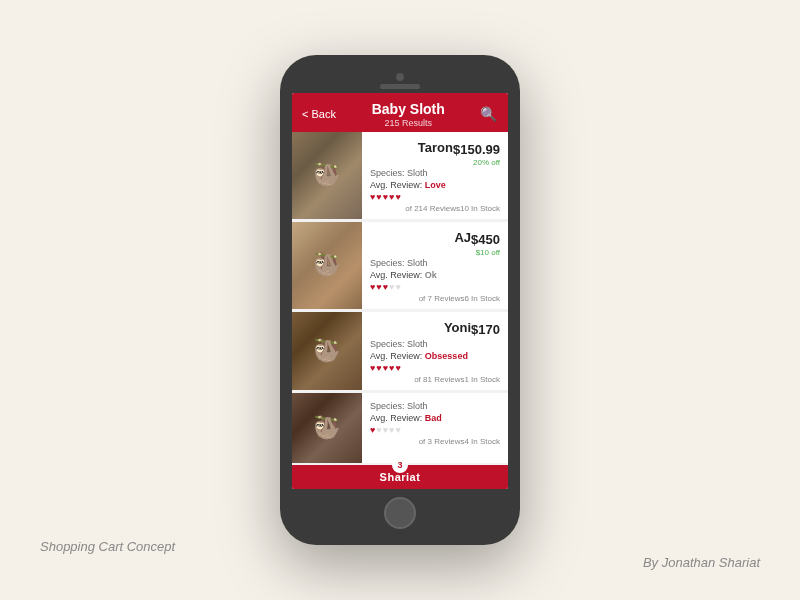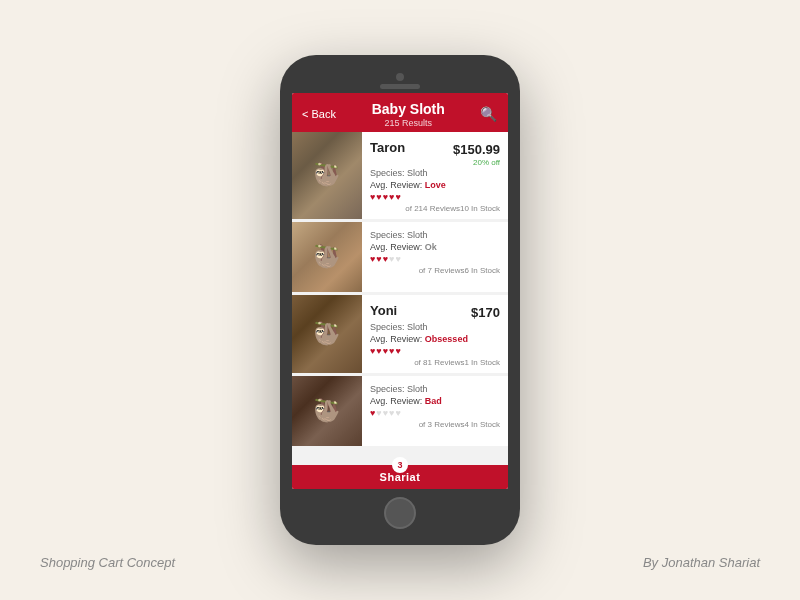--- a/index.html
+++ b/index.html
@@ -11,21 +11,21 @@
       display: flex;
       align-items: center;
       justify-content: center;
       font-family: 'Helvetica Neue', Helvetica, Arial, sans-serif;
       position: relative;
       overflow: hidden;
     }
 
     .watermark-left {
       position: absolute;
-      bottom: 30px;
+      bottom: 46px;
       left: 40px;
       font-size: 13px;
       color: #888;
       font-style: italic;
     }
 
     .watermark-right {
       position: absolute;
       bottom: 30px;
       right: 40px;
@@ -169,21 +169,21 @@
       background: linear-gradient(135deg, #6B5040 0%, #4A3020 30%, #7A6050 60%, #5A4030 100%);
     }
 
     .product-info {
       flex: 1;
       padding: 8px 8px 6px;
     }
 
     .product-name-price {
       display: flex;
-      justify-content: space-between;
+      justify-content: flex-end;
       align-items: flex-start;
       margin-bottom: 1px;
     }
 
     .product-name {
       font-size: 13px;
       font-weight: bold;
       color: #222;
     }
 
@@ -358,20 +358,27 @@
             <span class="stock-count">10 In Stock</span>
           </div>
         </div>
       </div>
 
       <div class="product-card">
         <div class="product-image img-aj">
           <div class="product-image-placeholder">🦥</div>
         </div>
         <div class="product-info">
+          <div class="product-name-price">
+            <span class="product-name">AJ</span>
+            <div>
+              <span class="product-price">$450</span>
+              <span class="price-discount">$10 off</span>
+            </div>
+          </div>
           <div class="product-species">Species: Sloth</div>
           <div class="product-review-label">
             Avg. Review: <span class="review-word review-ok">Ok</span>
           </div>
           <div class="product-hearts">
             <span class="heart">♥</span>
             <span class="heart">♥</span>
             <span class="heart">♥</span>
             <span class="heart heart-empty">♥</span>
             <span class="heart heart-empty">♥</span>

